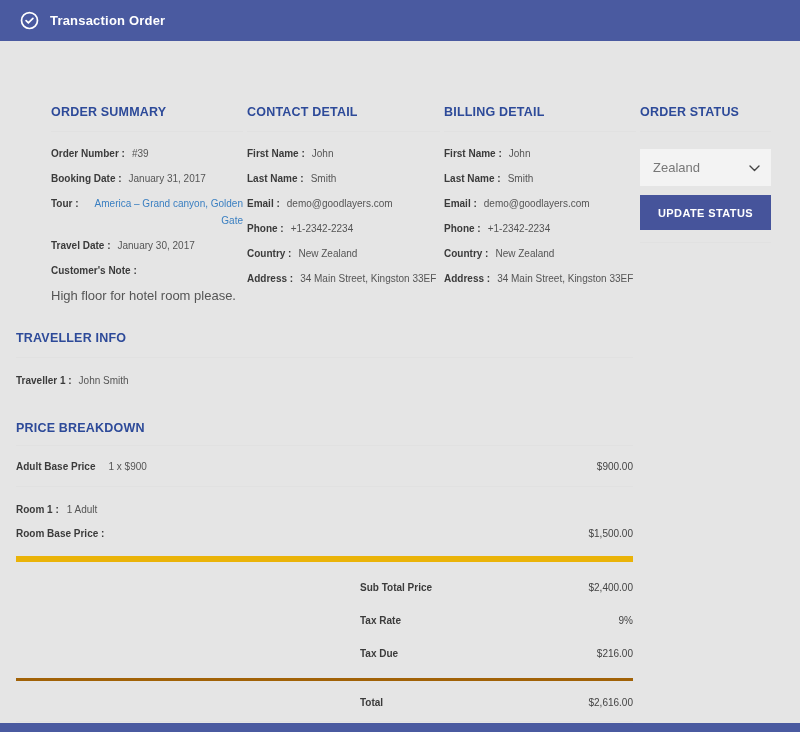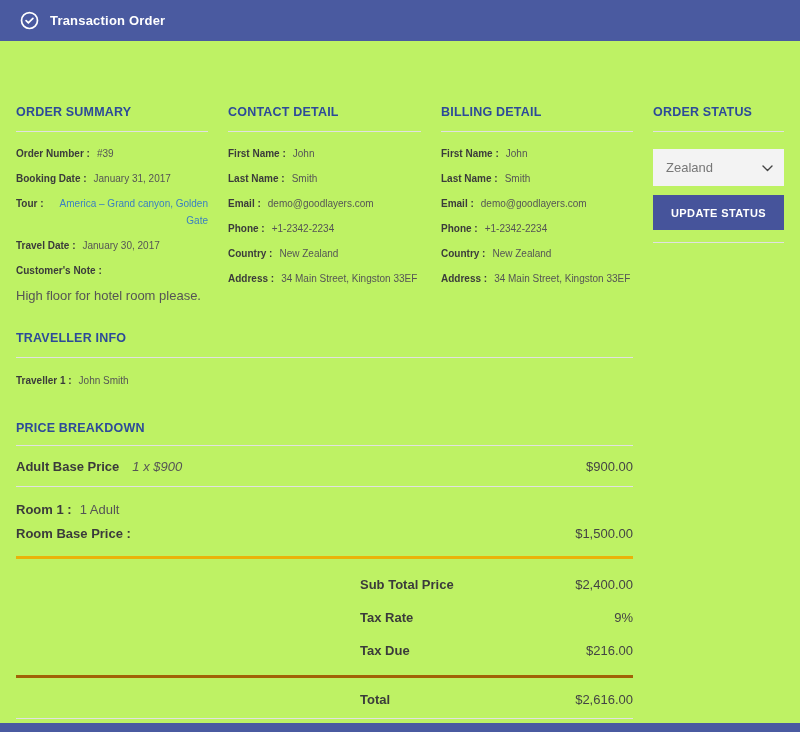--- a/index.html
+++ b/index.html
@@ -4,41 +4,42 @@
 <style>
   * { margin:0; padding:0; box-sizing:border-box; }
   html,body { background:#fff; }
   body {
     font-family: "Liberation Sans", "DejaVu Sans", sans-serif;
     color:#555;
   }
   .page {
     position:relative;
     width:800px; height:732px;
-    background:#bef264;
+    background:#e5e5e5;
     overflow:hidden;
   }
   
   .topbar {
     height:41px;
     background:var(--c-topbar,#4A5AA0);
     display:flex; align-items:center;
     padding-left:20px;
   }
   .topbar .check-icon { display:flex; align-items:center; margin-right:11px; }
   .topbar .title {
     color:#fff; font-size:13px; font-weight:bold; letter-spacing:.2px;
   }
   
   .content { padding:64px 16px 0 16px; }
   .grid-top {
     display:grid;
     grid-template-columns:192px 193px 192px 131px;
-    column-gap:20px;
+    column-gap:4px;
     align-items:start;
+    margin-left:35px;
   }
   .sec-heading {
     color:var(--c-heading,#2D4A99);
     font-size:12.5px; font-weight:bold; letter-spacing:.2px;
     margin-bottom:12px;
   }
   .hr { border:none; border-top:1px solid #e1e1e1; height:0; }
   .fields { margin-top:13px; }
   .field { display:flex; gap:7px; margin-bottom:8px; font-size:10px; line-height:17px; }
   .field .lbl { font-weight:bold; color:#3b3b3b; white-space:nowrap; flex:none; }
@@ -68,30 +69,30 @@
     margin-top:43px;
     font-size:13.5px; font-weight:bold; color:#222;
   }
   .receipt-hr { margin-top:12px; }
   
   .main-width { width:617px; }
   .traveller { margin-top:27px; }
   .traveller .fields { margin-top:14px; }
   .price { margin-top:32px; }
   .price .sec-heading { margin-bottom:10px; }
-  .price-table { font-size:13px; }
+  .price-table { font-size:10px; }
   .prow {
     display:flex; align-items:flex-start;
     line-height:17px;
   }
   .prow .amt { margin-left:auto; color:#444; }
   .row-adult { border-top:1px solid #e1e1e1; border-bottom:1px solid #e1e1e1; padding:12px 0 11px 0; }
   .row-adult .lbl { font-weight:bold; color:#3b3b3b; margin-right:13px; }
-  .row-adult .detail { color:#555;font-style:italic; }
-  .block-room { border-bottom:3px solid #eab308; padding:14px 0; }
+  .row-adult .detail { color:#555; }
+  .block-room { border-bottom:6px solid #eab308; padding:14px 0; }
   .block-room .prow + .prow { margin-top:7px; }
   .block-room .lbl { font-weight:bold; color:#3b3b3b; margin-right:8px; }
   .block-room .val { color:#555; }
   .block-totals { border-bottom:3px solid #a16207; padding:17px 0 16px 0; }
   .block-totals .prow + .prow { margin-top:16px; }
   .totrow .lbl { font-weight:bold; color:#3b3b3b; margin-left:344px; }
   .row-total { border-bottom:1px solid #e1e1e1; padding:13px 0 10px 0; }
   
   .bottombar {
     position:absolute; left:0; bottom:0;

